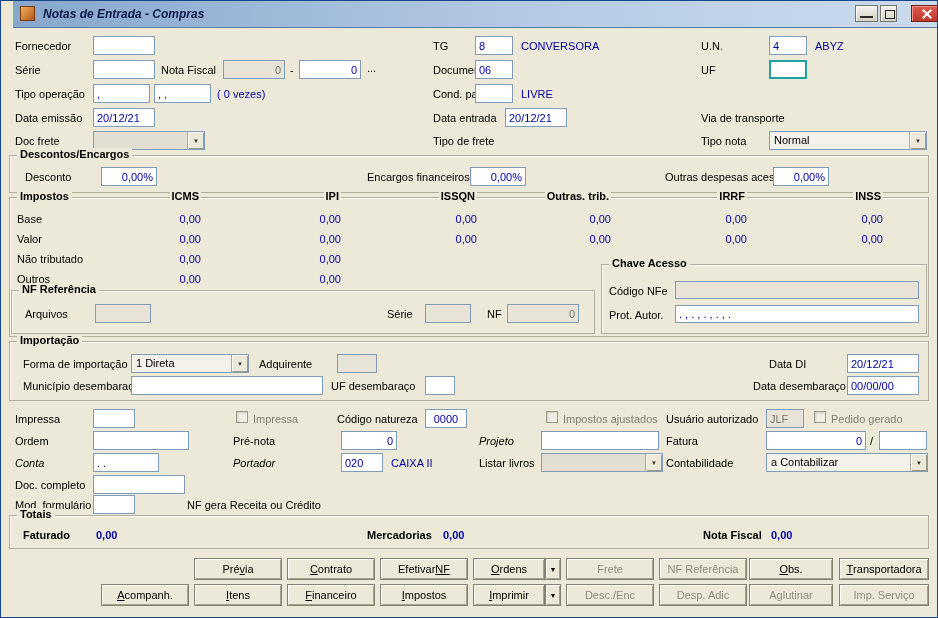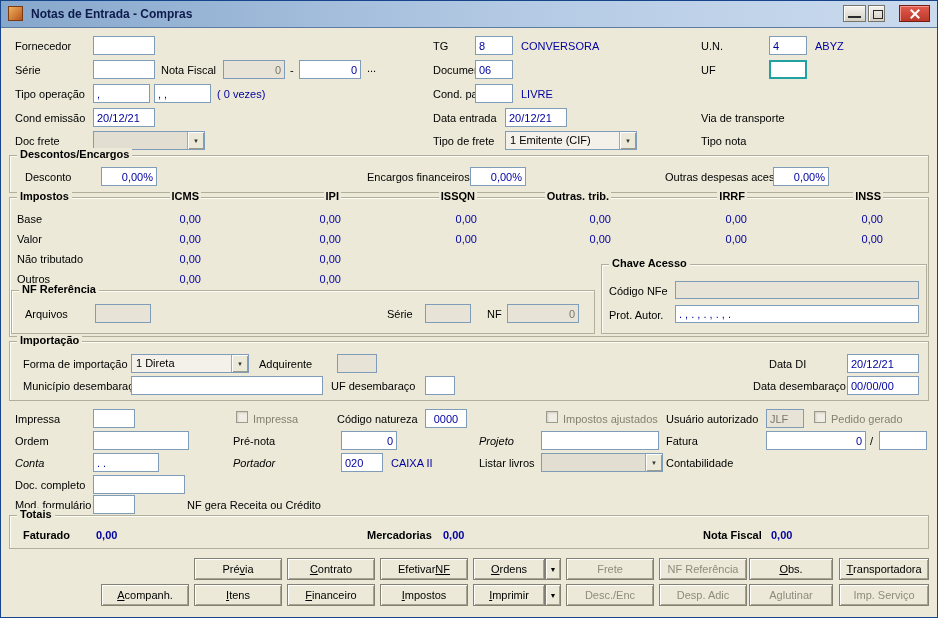--- a/index.html
+++ b/index.html
@@ -1,22 +1,22 @@
 <!DOCTYPE html>
 <html><head>
 <meta charset="utf-8">
 <style>
   html,body{margin:0;padding:0;background:#6b6b6b;}
   .win{position:relative;width:938px;height:618px;background:#ece9d8;
        font-family:"Liberation Sans",sans-serif;font-size:11px;color:#000;
        border:1px solid #16458c;box-sizing:border-box;overflow:hidden;}
   
-  .tbar{position:absolute;left:0;top:0;right:0;height:26px;
+  .tbar{position:absolute;left:12px;top:0;right:0;height:26px;
         background:linear-gradient(90deg,#86a7cc 0%,#b4cae4 55%,#cbdbee 100%);
-        border-bottom:1px solid #5d7ba3;}
+        border-bottom:1px solid #5d7ba3;font-style:italic;}
   .appicon{position:absolute;left:7px;top:5px;width:15px;height:15px;
         background:linear-gradient(135deg,#f0b05a,#b5541e);border:1px solid #7a3a12;box-sizing:border-box;}
   .wtitle{position:absolute;left:30px;top:6px;font-weight:bold;font-size:12px;color:#0d1a4a;white-space:nowrap;}
   .wbtn{position:absolute;top:4px;height:17px;background:linear-gradient(#f4f3ee,#d4d0c3);
         border:1px solid #77746a;box-shadow:inset 1px 1px 0 #fff;box-sizing:border-box;cursor:default;}
   .wbtn.close{background:linear-gradient(#e25c4e,#bb382b);border-color:#721c14;box-shadow:inset 1px 1px 0 #f2958b;}
   .mini-g{position:absolute;left:4px;right:4px;bottom:3px;height:2px;background:#2b2b2b;}
   .rest-g{position:absolute;left:4px;top:4px;width:8px;height:7px;border:1px solid #2b2b2b;}
   .x1,.x2{position:absolute;left:50%;top:50%;width:12px;height:2px;background:#fff;}
   .x1{transform:translate(-50%,-50%) rotate(45deg);}
@@ -103,37 +103,37 @@
   <input class="inp focus" style="left: 768px; top: 59px; width: 38px;" value="">
 
   <span class="lbl" style="left:14px;top:87px">Tipo operação</span>
   <input class="inp" style="left: 92px; top: 83px; width: 57px;" value=",">
   <input class="inp" style="left: 153px; top: 83px; width: 57px;" value=", ,">
   <span class="lbl blue" style="left:216px;top:87px">( 0 vezes)</span>
   <span class="lbl" style="left:432px;top:87px">Cond. pag.</span>
   <input class="inp" style="left: 474px; top: 83px; width: 38px;" value="">
   <span class="lbl blue" style="left:520px;top:87px">LIVRE</span>
 
-  <span class="lbl" style="left:14px;top:111px">Cond emissão</span>
+  <span class="lbl" style="left:14px;top:111px">Data emissão</span>
   <input class="inp" style="left: 92px; top: 107px; width: 62px;" value="20/12/21">
   <span class="lbl" style="left:432px;top:111px">Data entrada</span>
   <input class="inp" style="left: 504px; top: 107px; width: 62px;" value="20/12/21">
   <span class="lbl" style="left:700px;top:111px">Via de transporte</span>
 
   <span class="lbl" style="left:14px;top:134px">Doc frete</span>
   <div class="combo gray" style="left:92px;top:130px;width:112px">
     <span class="ct"></span>
     <span class="cb">▼</span>
   </div>
   <span class="lbl" style="left:432px;top:134px">Tipo de frete</span>
-  <div class="combo" style="left:504px;top:130px;width:132px">
-    <span class="ct">1 Emitente (CIF)</span>
-    <span class="cb">▼</span>
-  </div>
   <span class="lbl" style="left:700px;top:134px">Tipo nota</span>
+  <div class="combo" style="left:768px;top:130px;width:158px">
+    <span class="ct">Normal</span>
+    <span class="cb">▼</span>
+  </div>
 
   <div class="grp" style="left:8px;top:154px;width:920px;height:38px"></div>
   <span class="gt" style="left:16px;top:147px">Descontos/Encargos</span>
   <span class="lbl" style="left:24px;top:170px">Desconto</span>
   <input class="inp r" style="left: 100px; top: 166px; width: 56px;" value="0,00%">
   <span class="lbl" style="left:366px;top:170px">Encargos financeiros</span>
   <input class="inp r" style="left: 469px; top: 166px; width: 56px;" value="0,00%">
   <span class="lbl" style="left:664px;top:170px">Outras despesas acessórias</span>
   <input class="inp r" style="left: 772px; top: 166px; width: 56px;" value="0,00%">
 
@@ -232,20 +232,24 @@
   <input class="inp" style="left: 92px; top: 452px; width: 66px;" value=". .">
   <span class="lbl i" style="left:232px;top:456px">Portador</span>
   <input class="inp" style="left: 340px; top: 452px; width: 42px;" value="020">
   <span class="lbl blue" style="left:390px;top:456px">CAIXA II</span>
   <span class="lbl" style="left:478px;top:456px">Listar livros</span>
   <div class="combo gray" style="left:540px;top:452px;width:122px">
     <span class="ct"></span>
     <span class="cb">▼</span>
   </div>
   <span class="lbl" style="left:665px;top:456px">Contabilidade</span>
+  <div class="combo" style="left:765px;top:452px;width:162px">
+    <span class="ct">a Contabilizar</span>
+    <span class="cb">▼</span>
+  </div>
 
   <span class="lbl" style="left:14px;top:478px">Doc. completo</span>
   <input class="inp" style="left: 92px; top: 474px; width: 92px;" value="">
 
   <span class="lbl" style="left:14px;top:498px">Mod. formulário</span>
   <input class="inp" style="left: 92px; top: 494px; width: 42px;" value="">
   <span class="lbl" style="left:186px;top:498px">NF gera Receita ou Crédito</span>
 
   <div class="grp" style="left:8px;top:514px;width:920px;height:34px"></div>
   <span class="gt" style="left:16px;top:507px">Totais</span>

